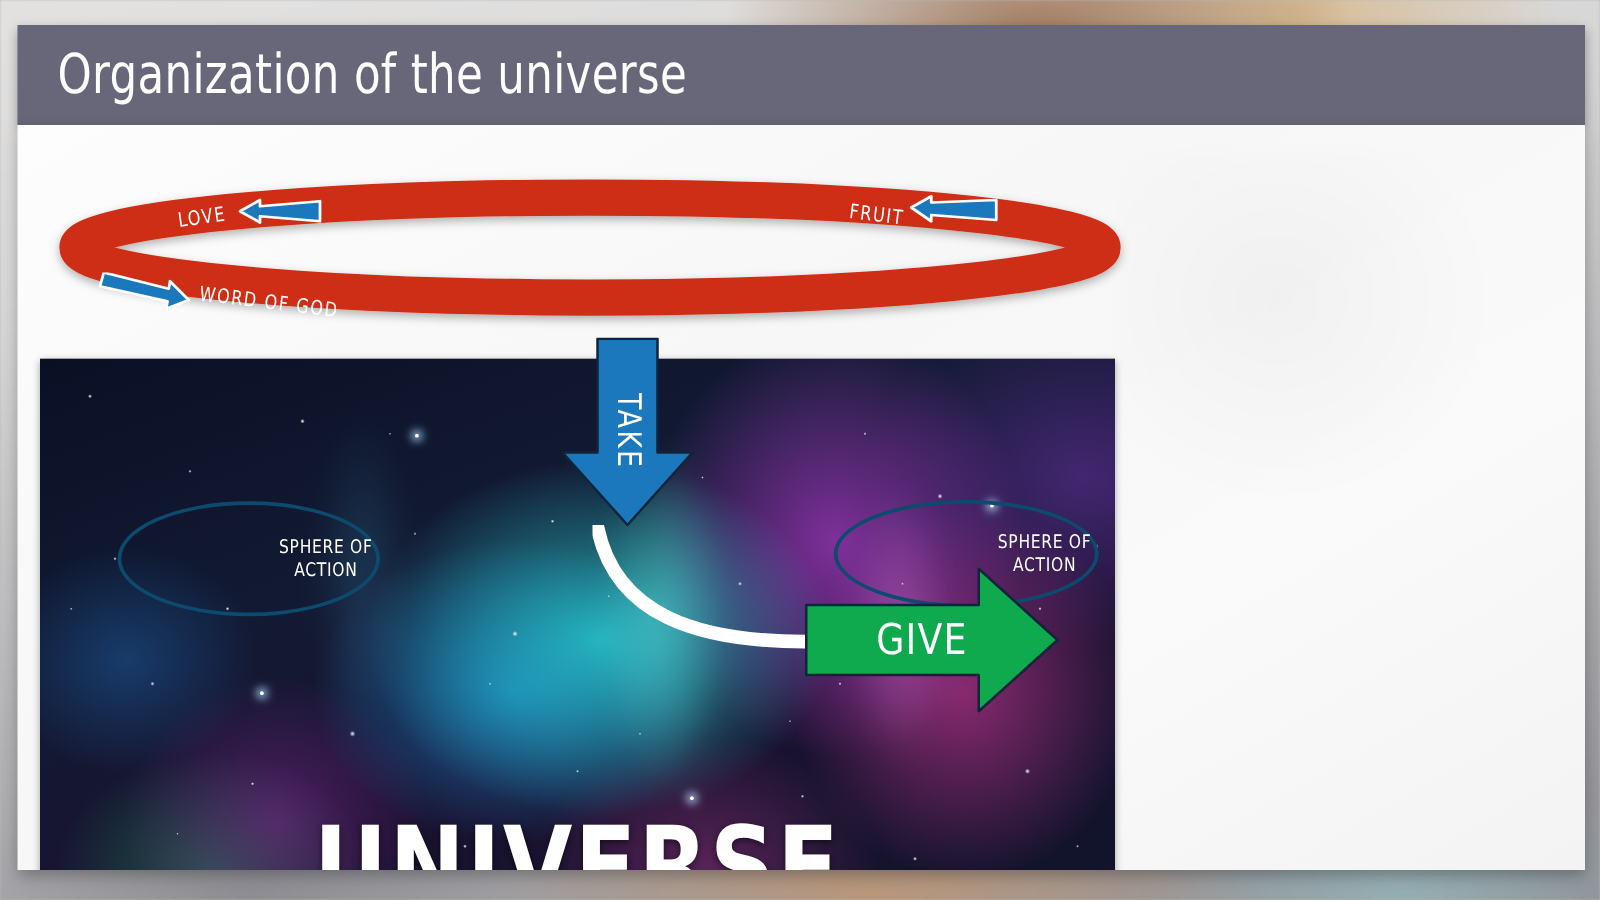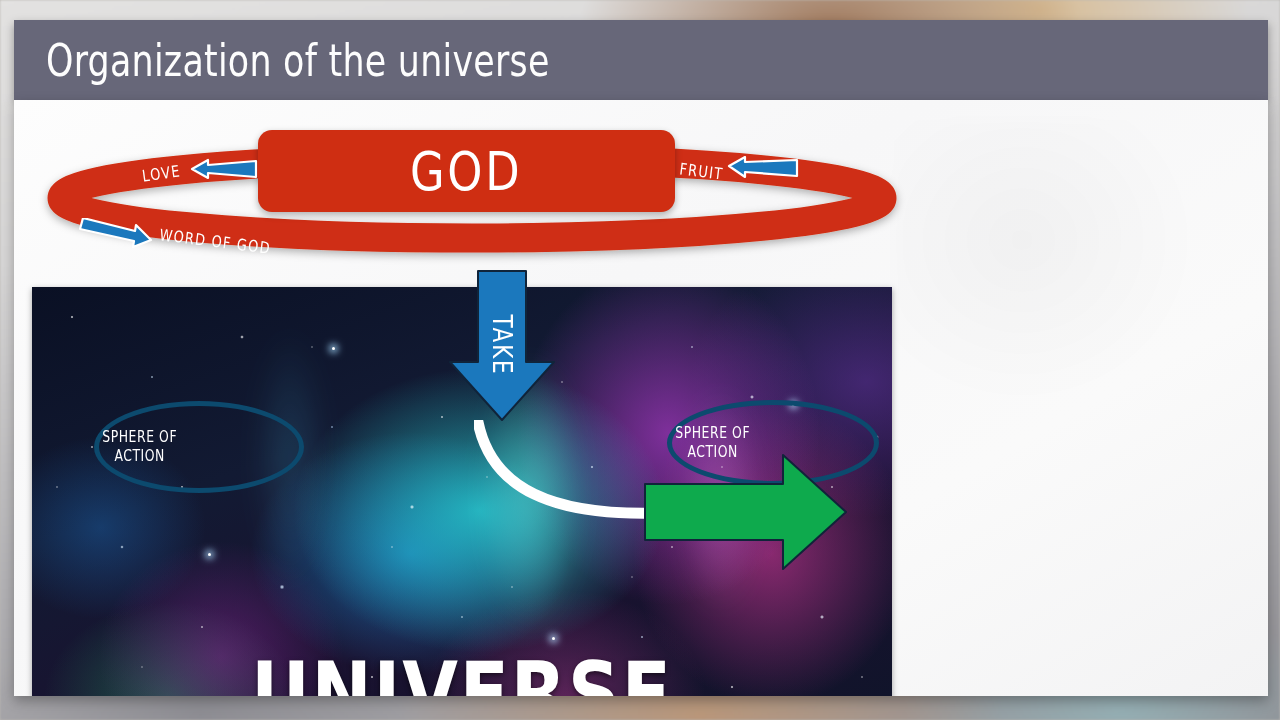--- a/index.html
+++ b/index.html
@@ -156,22 +156,22 @@
       radial-gradient(1px 1px at 760px 250px,#fff,transparent),
       radial-gradient(1.2px 1.2px at 830px 390px,#fff,transparent),
       radial-gradient(1px 1px at 110px 380px,#fff,transparent),
       radial-gradient(1.1px 1.1px at 480px 300px,#fff,transparent);
     background-repeat:no-repeat;
   }
   .bigstar{ position:absolute; width:3px;height:3px;border-radius:50%;background:#fff;
             box-shadow:0 0 7px 3px rgba(160,215,255,.85); mix-blend-mode:screen; }
 
   
-  .sphere{ position:absolute; border:5px solid #0c4a6e; border-radius:50%;
-           display:flex; align-items:center; justify-content:flex-start; }
+  .sphere{ position:absolute; border:3px solid #0c4a6e; border-radius:50%;
+           display:flex; align-items:center; justify-content:flex-end; }
   .sphere span{
     color:#fff; text-align:center; line-height:1.25;
     font-family:"Liberation Sans Narrow","DejaVu Sans Condensed","Liberation Sans", sans-serif;
     letter-spacing:.6px; transform:scaleX(.92);
   }
   #sphere-tl{ left:62px;  top:114px; width:210px; height:92px; }
   #sphere-tl span{ font-size:15px; }
   #sphere-tr{ left:635px; top:113px; width:212px; height:86px; }
   #sphere-tr span{ font-size:15px; }
   #sphere-bl{ left:45px;  top:237px; width:345px; height:148px; }
@@ -227,23 +227,20 @@
       <svg width="855" height="118" viewBox="0 0 855 118">
         <defs>
           <filter id="ringshadow" x="-10%" y="-30%" width="130%" height="190%">
             <feDropShadow dx="0" dy="3" stdDeviation="4" flood-color="#000" flood-opacity="0.3"></feDropShadow>
           </filter>
         </defs>
         <ellipse cx="427" cy="58" rx="410" ry="40" fill="none" stroke="#cf2e12" stroke-width="29" filter="url(#ringshadow)"></ellipse>
       </svg>
     </div>
 
-    <div id="god-box">
-      <div id="god-label">GOD</div>
-    </div>
 
     <svg class="arrow-svg" id="arrow-love" width="68" height="24" viewBox="0 0 68 24">
       <path d="M2 12 L18 3 L18 8 L66 4 L66 20 L18 16 L18 21 Z" fill="#1b78bd" stroke="#ffffff" stroke-width="2.2" stroke-linejoin="round"></path>
     </svg>
     <svg class="arrow-svg" id="arrow-fruit" width="72" height="24" viewBox="0 0 72 24">
       <path d="M2 10 L18 1 L18 6 L70 4 L70 20 L18 16 L18 21 Z" fill="#1b78bd" stroke="#ffffff" stroke-width="2.2" stroke-linejoin="round"></path>
     </svg>
     <svg class="arrow-svg" id="arrow-word" width="76" height="30" viewBox="0 0 76 30">
       <path d="M74 22 L56 29 L57 23 L3 11 L6 0 L58 13 L59 7 Z" fill="#1b78bd" stroke="#ffffff" stroke-width="2.2" stroke-linejoin="round"></path>
     </svg>
@@ -279,15 +276,18 @@
       <span>TAKE</span>
     </div>
 
     <svg id="curve" width="200" height="110" viewBox="0 0 200 110">
       <path d="M4 2 C 18 70, 80 96, 185 93" fill="none" stroke="#ffffff" stroke-width="11" stroke-linecap="round"></path>
     </svg>
 
     <svg id="give-arrow" width="205" height="120" viewBox="0 0 205 120">
       <path d="M2 32 L140 32 L140 3 L203 60 L140 117 L140 88 L2 88 Z" fill="#0eaa4d" stroke="#10243a" stroke-width="2" stroke-linejoin="round"></path>
     </svg>
+    <div id="give-label">
+      <span>GIVE</span>
+    </div>
 
   </div>
 </div>
 
 </body></html>

